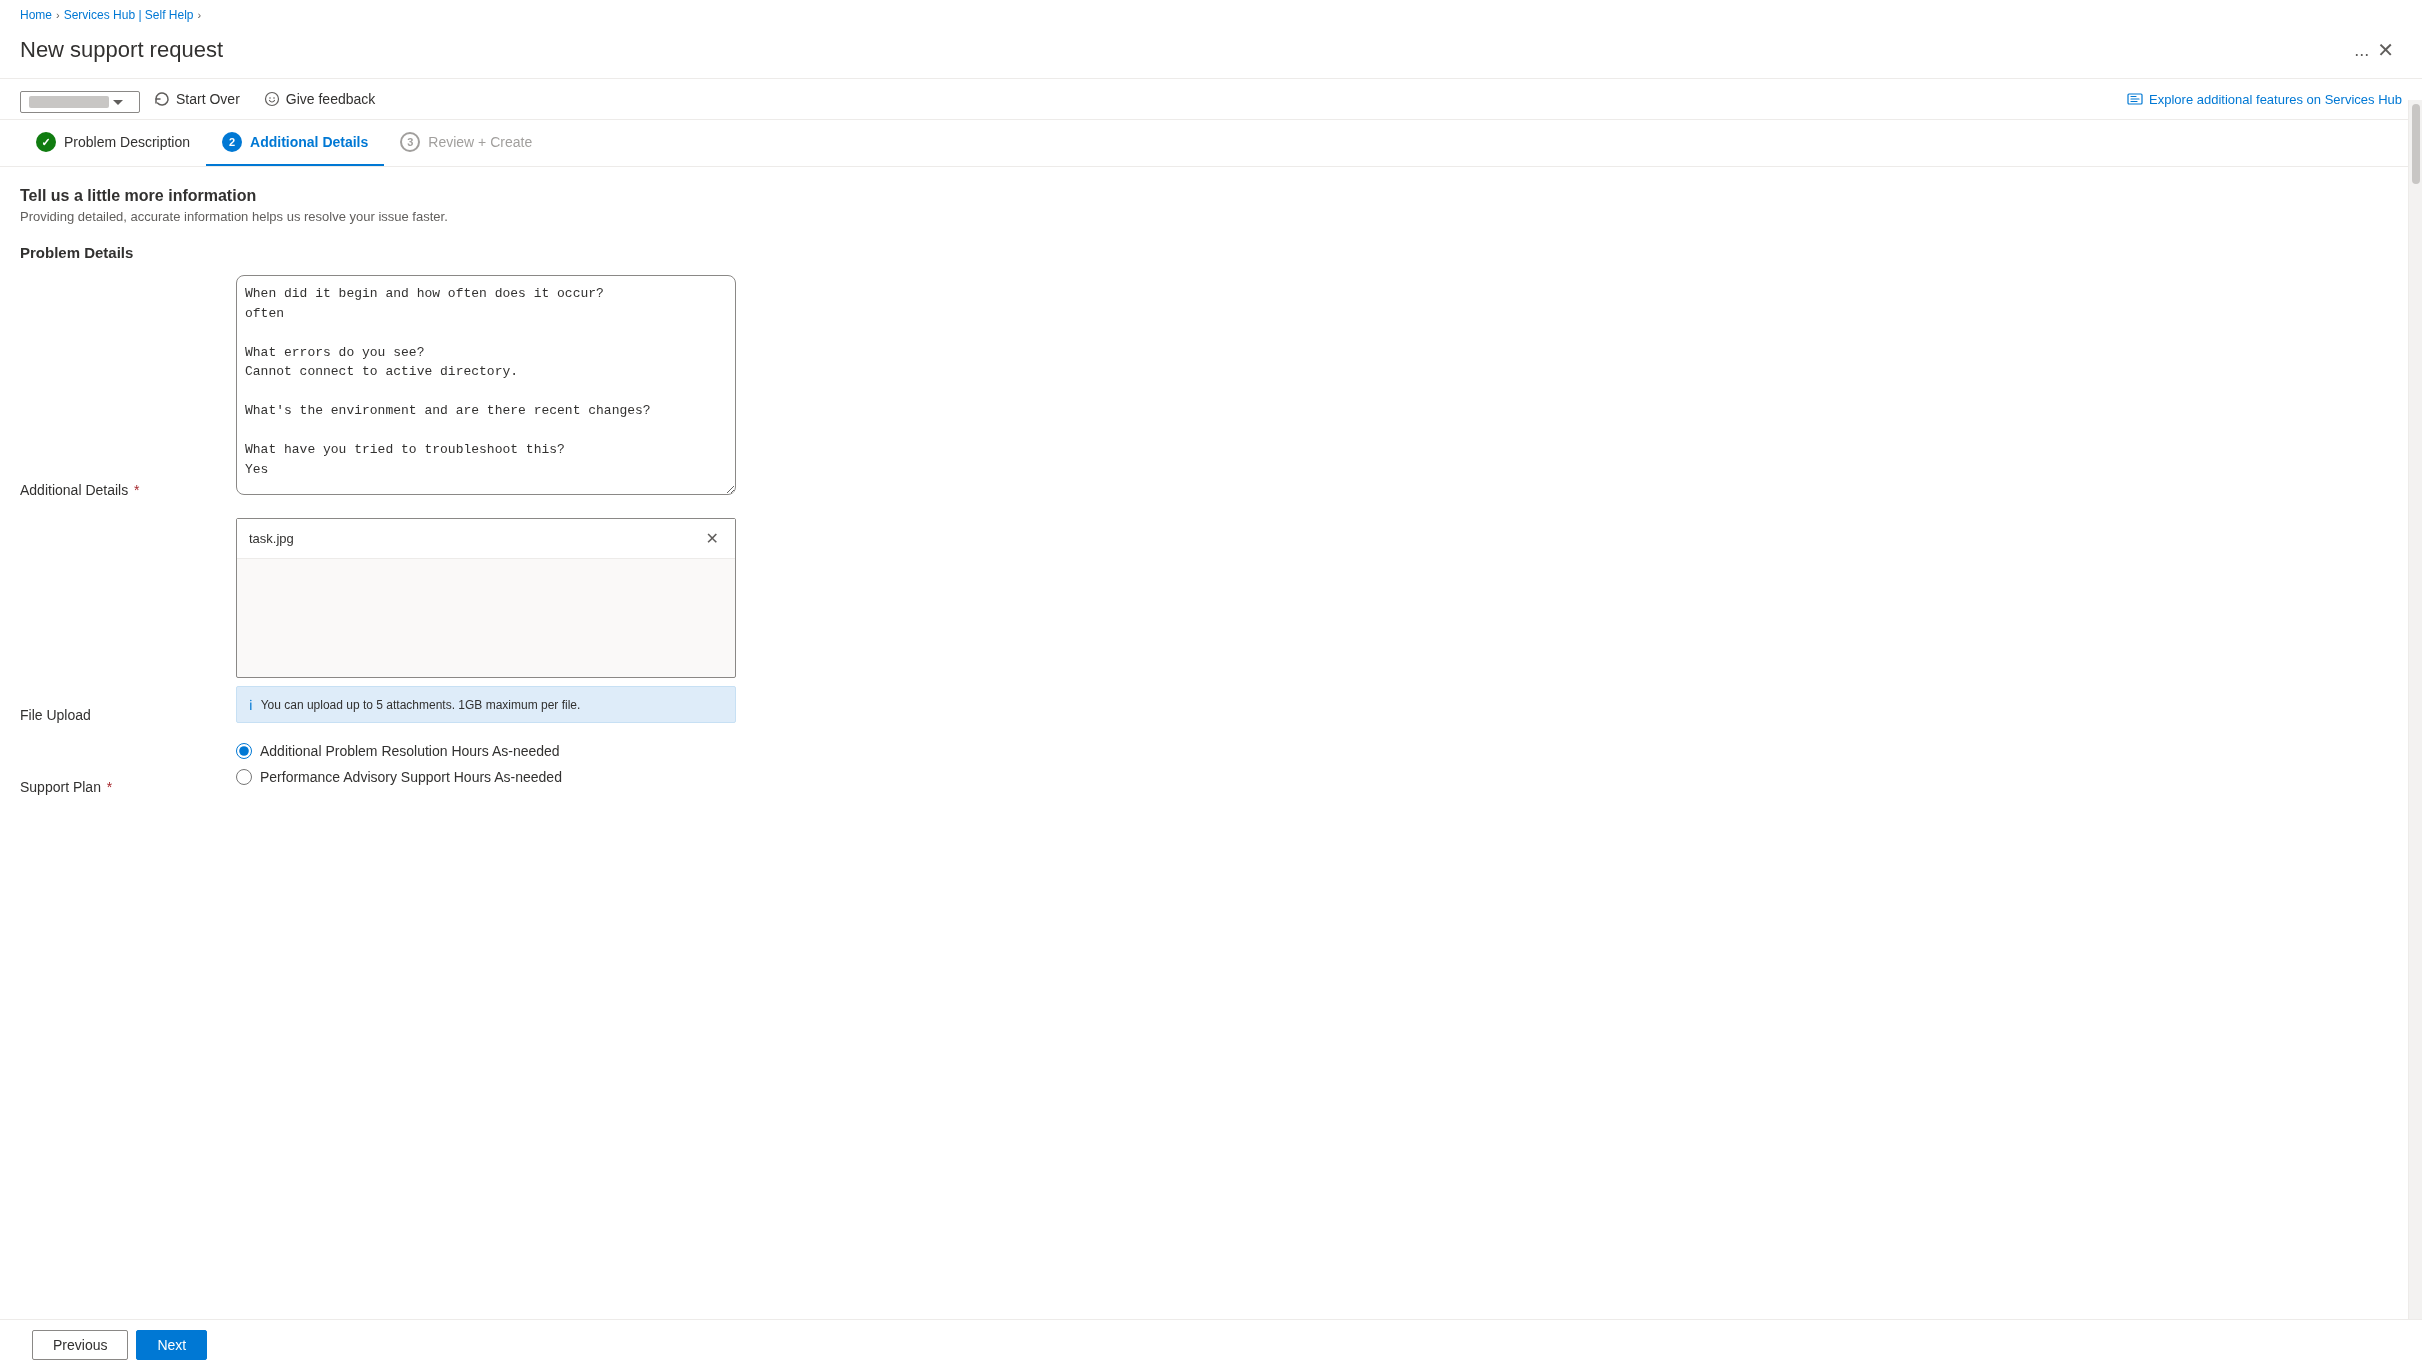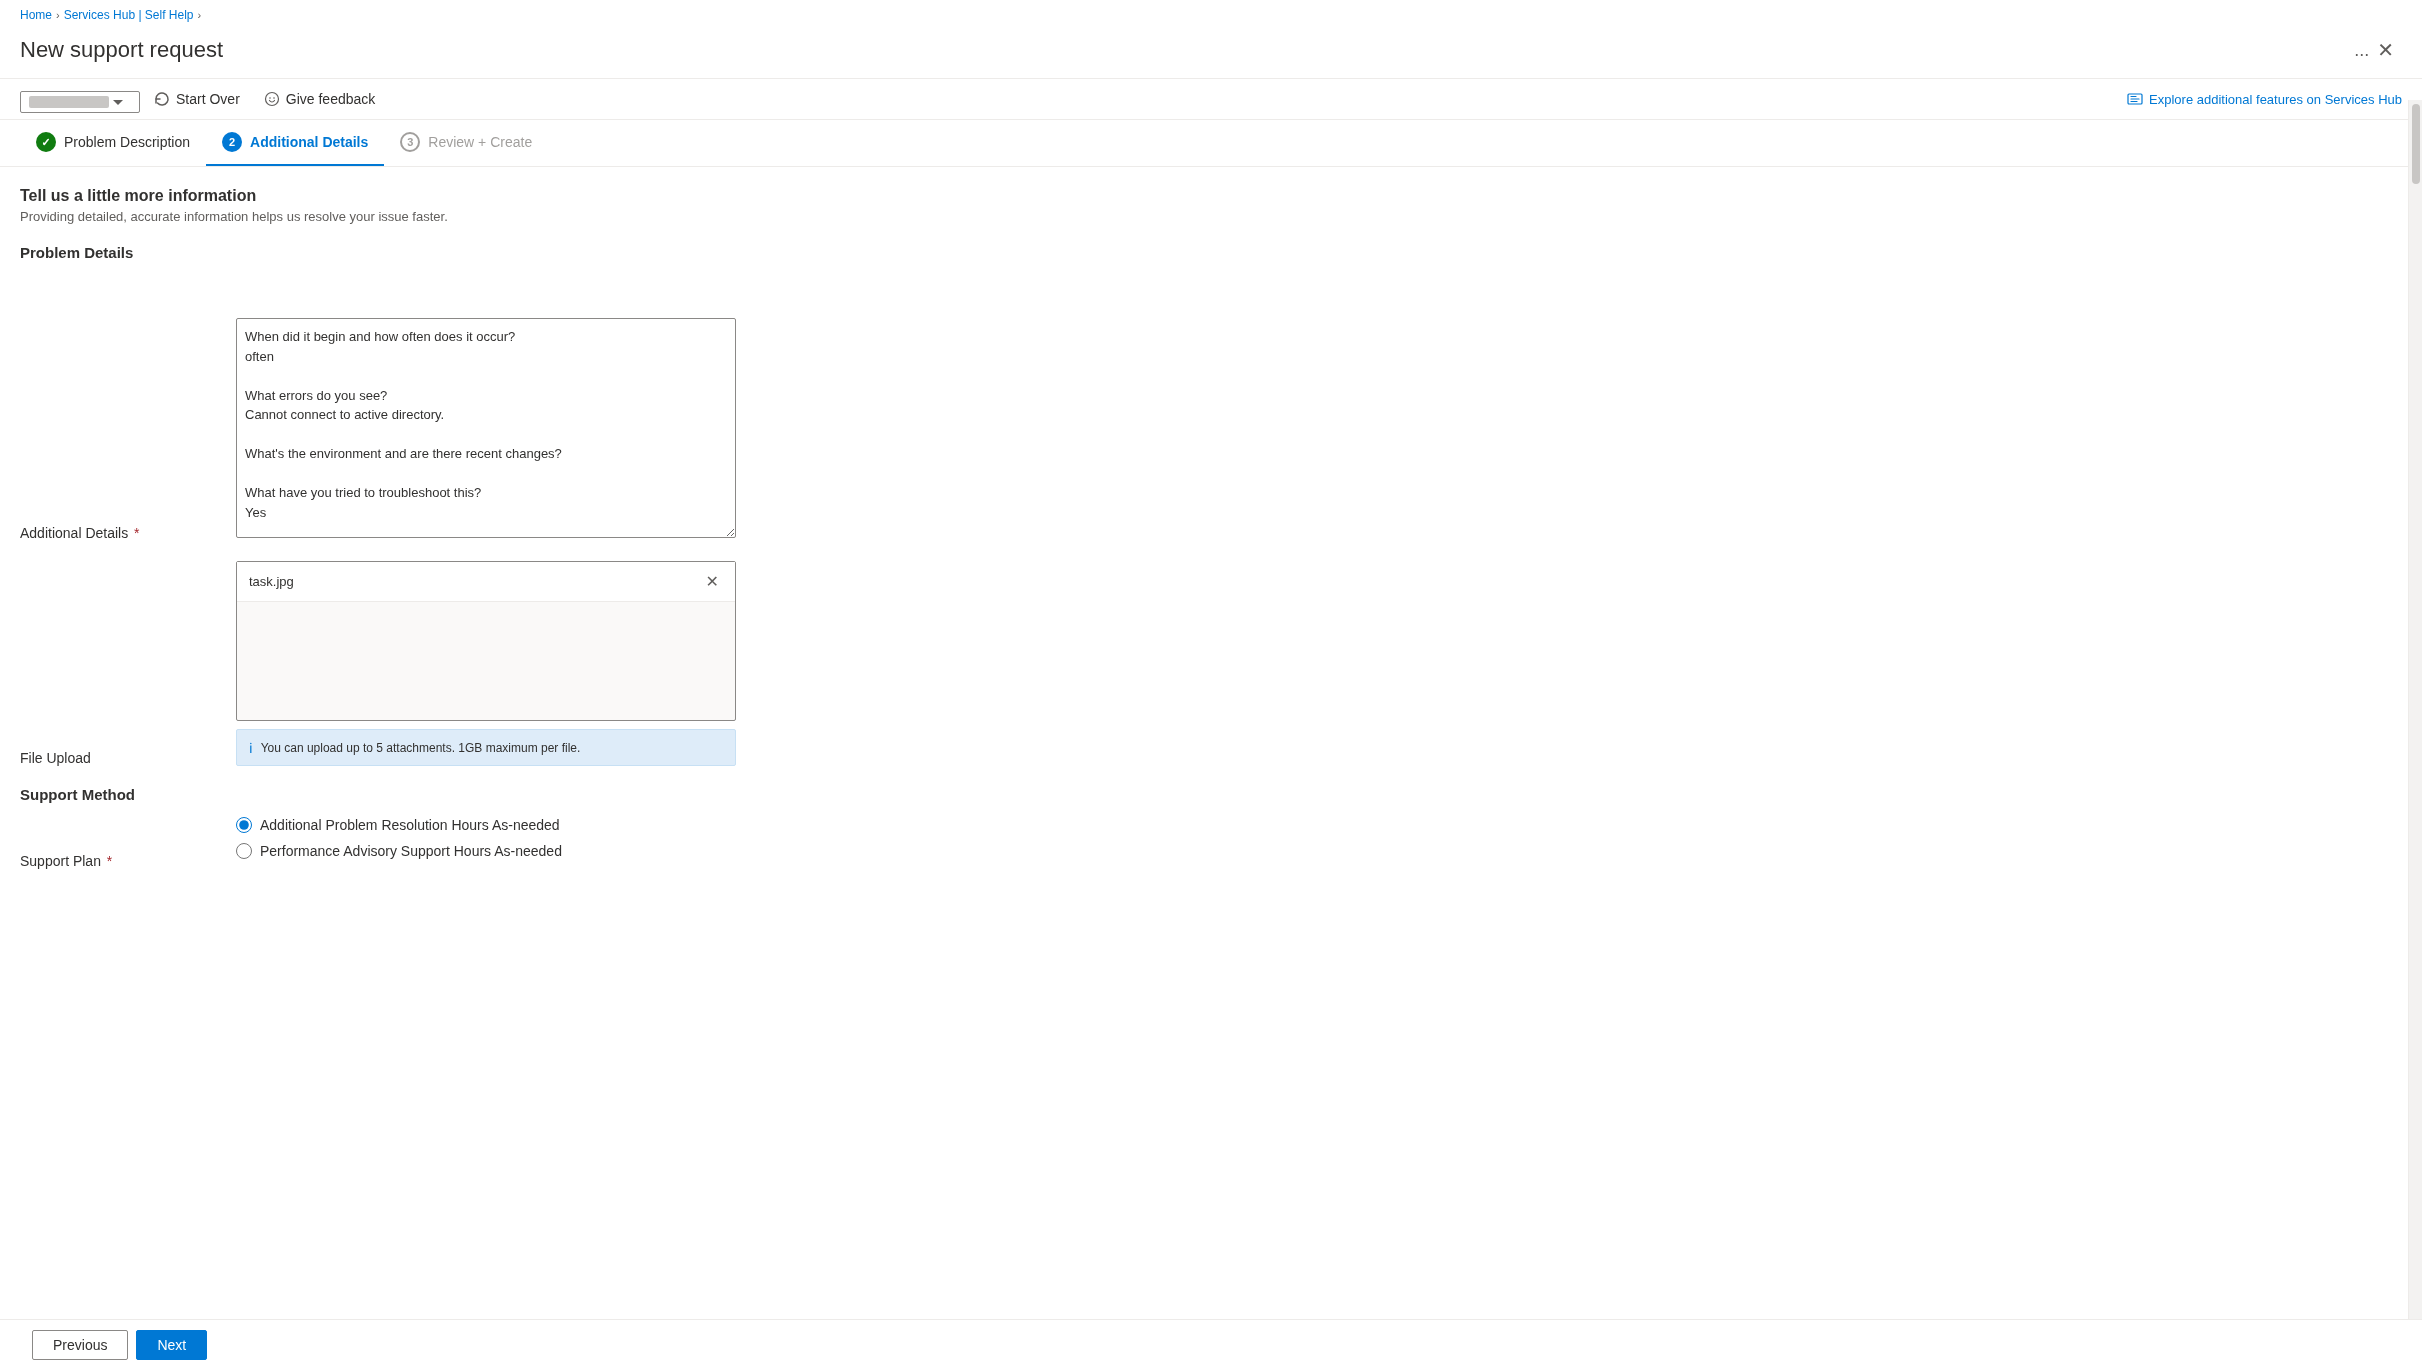--- a/index.html
+++ b/index.html
@@ -217,29 +217,28 @@
     .form-control-area {
       flex: 1;
       max-width: 500px;
     }
 
     
     .details-textarea {
       width: 100%;
       height: 220px;
       border: 1px solid #8a8886;
-      border-radius: 2px;
+      border-radius: 8px;
       padding: 8px;
-      font-family: Liberation Sans, sans-serif;
+      font-family: Liberation Mono, monospace;
       font-size: 13px;
       color: #323130;
       resize: vertical;
       line-height: 1.5;
       overflow-y: auto;
-      margin-top: 43px;
     }
 
     
     .file-upload-box {
       border: 1px solid #8a8886;
       border-radius: 2px;
       background: #faf9f8;
       min-height: 160px;
     }
     .file-item {
@@ -483,21 +482,20 @@
         </div>
       </div>
       <div class="upload-info">
         <span class="info-icon">ℹ</span>
         <span>You can upload up to 5 attachments. 1GB maximum per file.</span>
       </div>
     </div>
   </div>
 
   <div class="support-method-section">
-    <h3 class="group-heading">Support Method</h3>
 
     <div class="form-row">
       <div class="form-label">
         <span>Support Plan</span><span class="required-star"> *</span>
       </div>
       <div class="form-control-area">
         <div class="radio-option">
           <input type="radio" name="support-plan" id="opt1" checked="" style="">
           <label for="opt1">Additional Problem Resolution Hours As-needed</label>
         </div>

